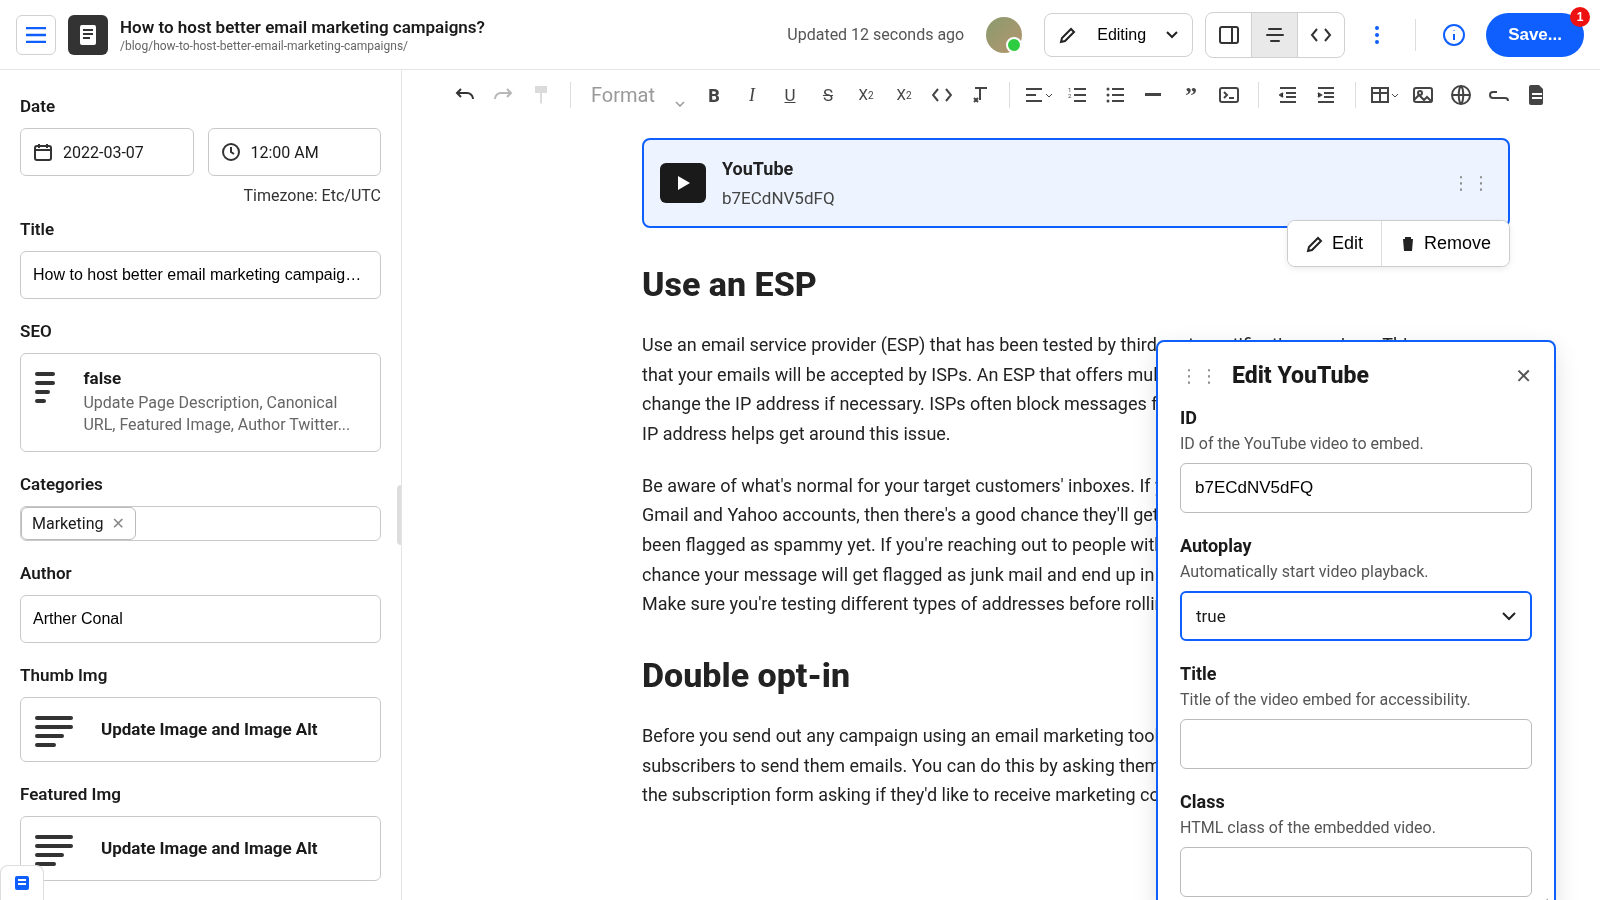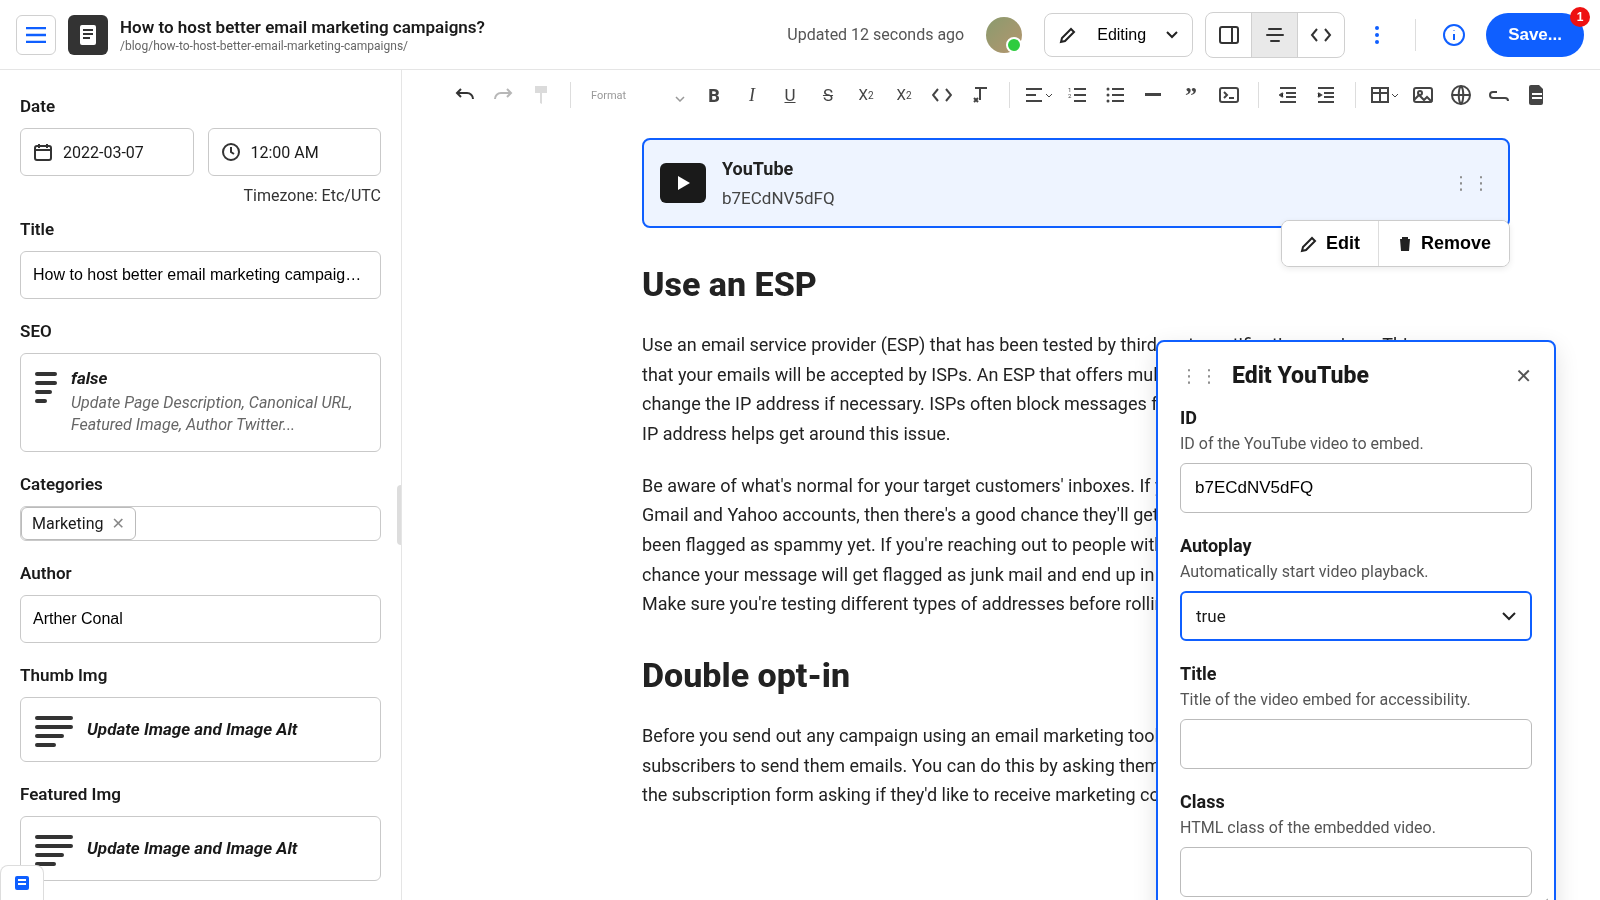--- a/index.html
+++ b/index.html
@@ -29,44 +29,44 @@
 .body { display:flex; height: calc(900px - 70px); }
 .sidebar { width: 404px; border-right: 1px solid #e5e5e5; overflow-y:auto; padding: 16px 20px; position:relative; }
 .sidebar.scrollable::-webkit-scrollbar { width:12px; }
 .sidebar.scrollable::-webkit-scrollbar-thumb { background:#ccc; border-radius:6px; }
 .collapse-handle { position:absolute; right:-4px; top:50%; width:8px; height:60px; background:#ddd; border-radius:4px; }
 
 .field-lbl { font-size:17px; font-weight:600; margin: 10px 0 12px; }
 .row2 { display:flex; gap:14px;border-radius:7px; }
 .input { width:100%; height:48px; border:1px solid #c9c9c9; border-radius:6px; padding:0 12px; font-size:16px; display:flex; align-items:center; gap:10px; background:#fff; }
 .tz { text-align:right; font-size:16px; color:#333; margin:10px 0 14px; }
-.objcard { border:1px solid #c9c9c9; border-radius:6px; padding:14px; display:flex; gap:14px; align-items:flex-start; background:#fff;font-style:italic; }
+.objcard { border:1px solid #c9c9c9; border-radius:6px; padding:14px; display:flex; gap:28px; align-items:flex-start; background:#fff; }
 .obj-lines { width:38px; display:flex; flex-direction:column; gap:5px; padding-top:4px; }
 .obj-lines span { height:4px; background:#333; border-radius:2px; }
 .obj-lines span:nth-child(3){width:75%}.obj-lines span:nth-child(4){width:55%}
 .objcard .b { font-size:17px; font-weight:700; }
 .objcard .d { font-size:16px; color:#666; margin-top:4px; line-height:1.4; }
 .tag { display:inline-flex; align-items:center; gap:8px; border:1px solid #bbb; border-radius:6px; padding:6px 10px; font-size:16px; }
 .tag .x { cursor:pointer; color:#888; }
 .taginput { border:1px solid #c9c9c9; border-radius:6px; background:#fff; }
 
 
 .editor { flex:1; display:flex; flex-direction:column; position:relative; }
 .toolbar { height:50px; display:flex; align-items:center; padding:0 46px; gap:4px; color:#555; }
 .tb-btn { width:34px; height:34px; display:flex; align-items:center; justify-content:center; cursor:pointer; border-radius:4px; color:#444;}
 .tb-sep { width:1px; height:26px; background:#ddd; margin:0 8px; }
-.format-sel { width:110px; color:#999; font-size:11px; display:flex; align-items:flex-end; justify-content:space-between; padding:0 8px;}
+.format-sel { width:110px; color:#999; font-size:20px; display:flex; align-items:flex-end; justify-content:space-between; padding:0 8px;}
 .content { flex:1; overflow:auto; padding: 0 90px 40px 240px; font-size:18px; line-height:1.65; color:#222; position:relative; }
 .content p { margin: 10px 0 22px; }
 .content h2 { font-size:34px; font-weight:800; margin: 28px 0 18px; }
 .yt-embed { border:2px solid #0f5fff; border-radius:8px; background:#eef4ff; padding:14px 16px; display:flex; align-items:center; gap:16px; margin:18px 0 24px; position:relative; }
 .yt-play { width:46px; height:40px; background:#1a1a1a; border-radius:6px; display:flex; align-items:center; justify-content:center; color:#fff; }
 .yt-embed .grip { margin-left:auto; color:#888; cursor:grab; font-size:18px; letter-spacing:2px; }
 .embed-actions { position:absolute; top:150px; right:90px; display:flex; border:1px solid #ccc; border-radius:8px; background:#fff; overflow:hidden; box-shadow:0 2px 6px rgba(0,0,0,0.08); }
-.embed-actions button { background:#fff; border:none; padding:12px 18px; font-size:18px; font-weight:700; display:flex; align-items:center; gap:8px; cursor:pointer; }
+.embed-actions button { background:#fff; border:none; padding:12px 18px; font-size:18px; font-weight:400; display:flex; align-items:center; gap:8px; cursor:pointer; }
 .embed-actions button:first-child { border-right:1px solid #ddd; }
 
 
 .panel { position:absolute; right:44px; top:270px; width:400px; border:2px solid #0f5fff; border-radius:8px; background:#fff; padding:20px 22px; box-shadow:0 8px 24px rgba(0,0,0,0.12); }
 .panel-hdr { display:flex; align-items:center; gap:12px; margin-bottom:18px; }
 .panel-hdr .grip { color:#888; cursor:grab; font-size:18px; letter-spacing:2px;}
 .panel-hdr h3 { font-size:23px; font-weight:800; flex:1; }
 .panel-hdr .close { cursor:pointer; font-size:20px; color:#555; }
 .plabel { font-size:18px; font-weight:700; margin-top:10px; }
 .phint { font-size:16px; color:#555; margin:6px 0 10px; }

